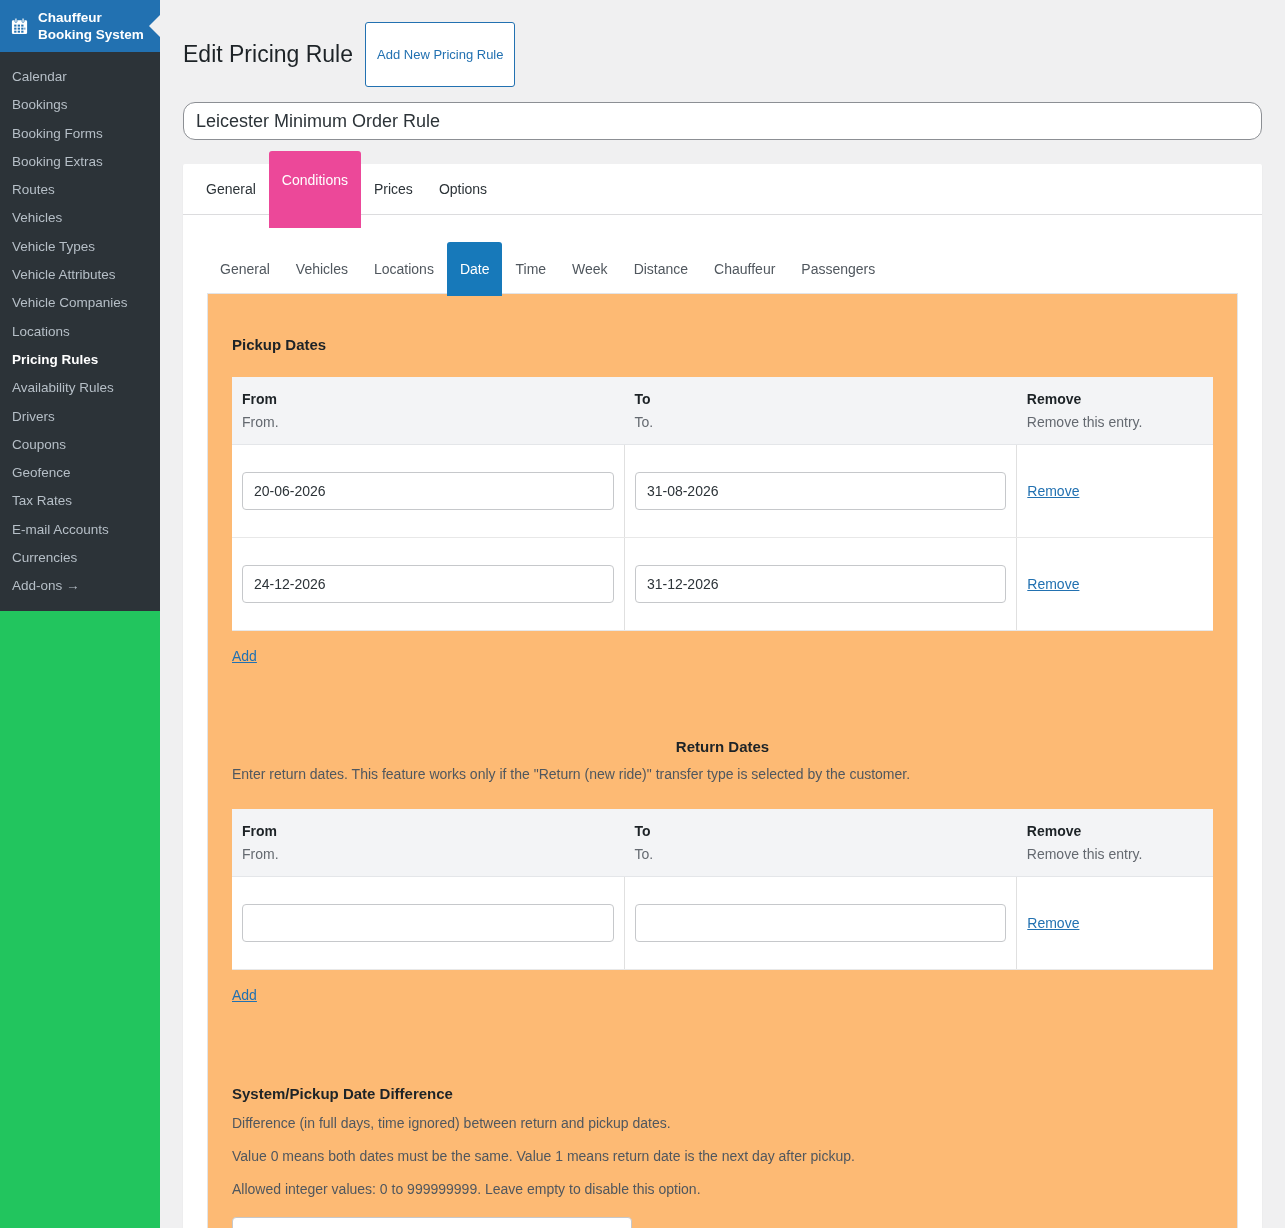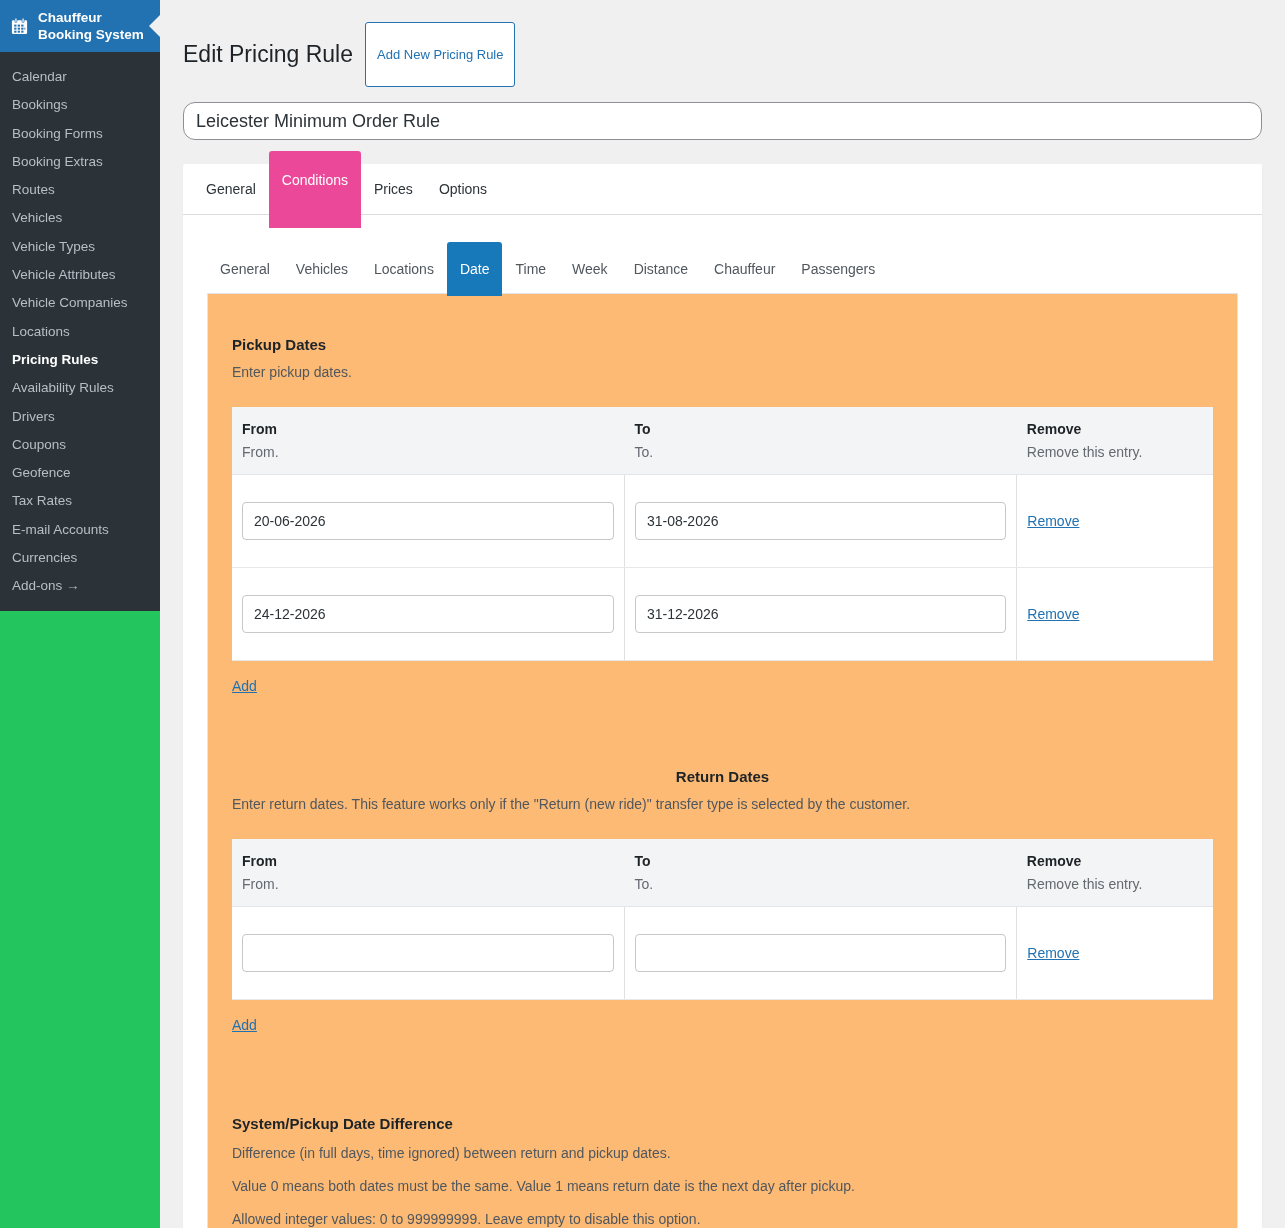--- a/index.html
+++ b/index.html
@@ -233,21 +233,20 @@
           <div class="subtab">Week</div>
           <div class="subtab">Distance</div>
           <div class="subtab">Chauffeur</div>
           <div class="subtab">Passengers</div>
         </div>
 
       <div class="panel">
 
         
         <h3 class="section-heading first">Pickup Dates</h3>
-        <p class="section-desc">Enter pickup dates.</p>
         <table class="date-table">
           <colgroup>
               <col class="c1">
               <col class="c2">
               <col class="c3">
             </colgroup>
           <thead>
               <tr>
                 <td>
                   <div class="th-label">From</div>

